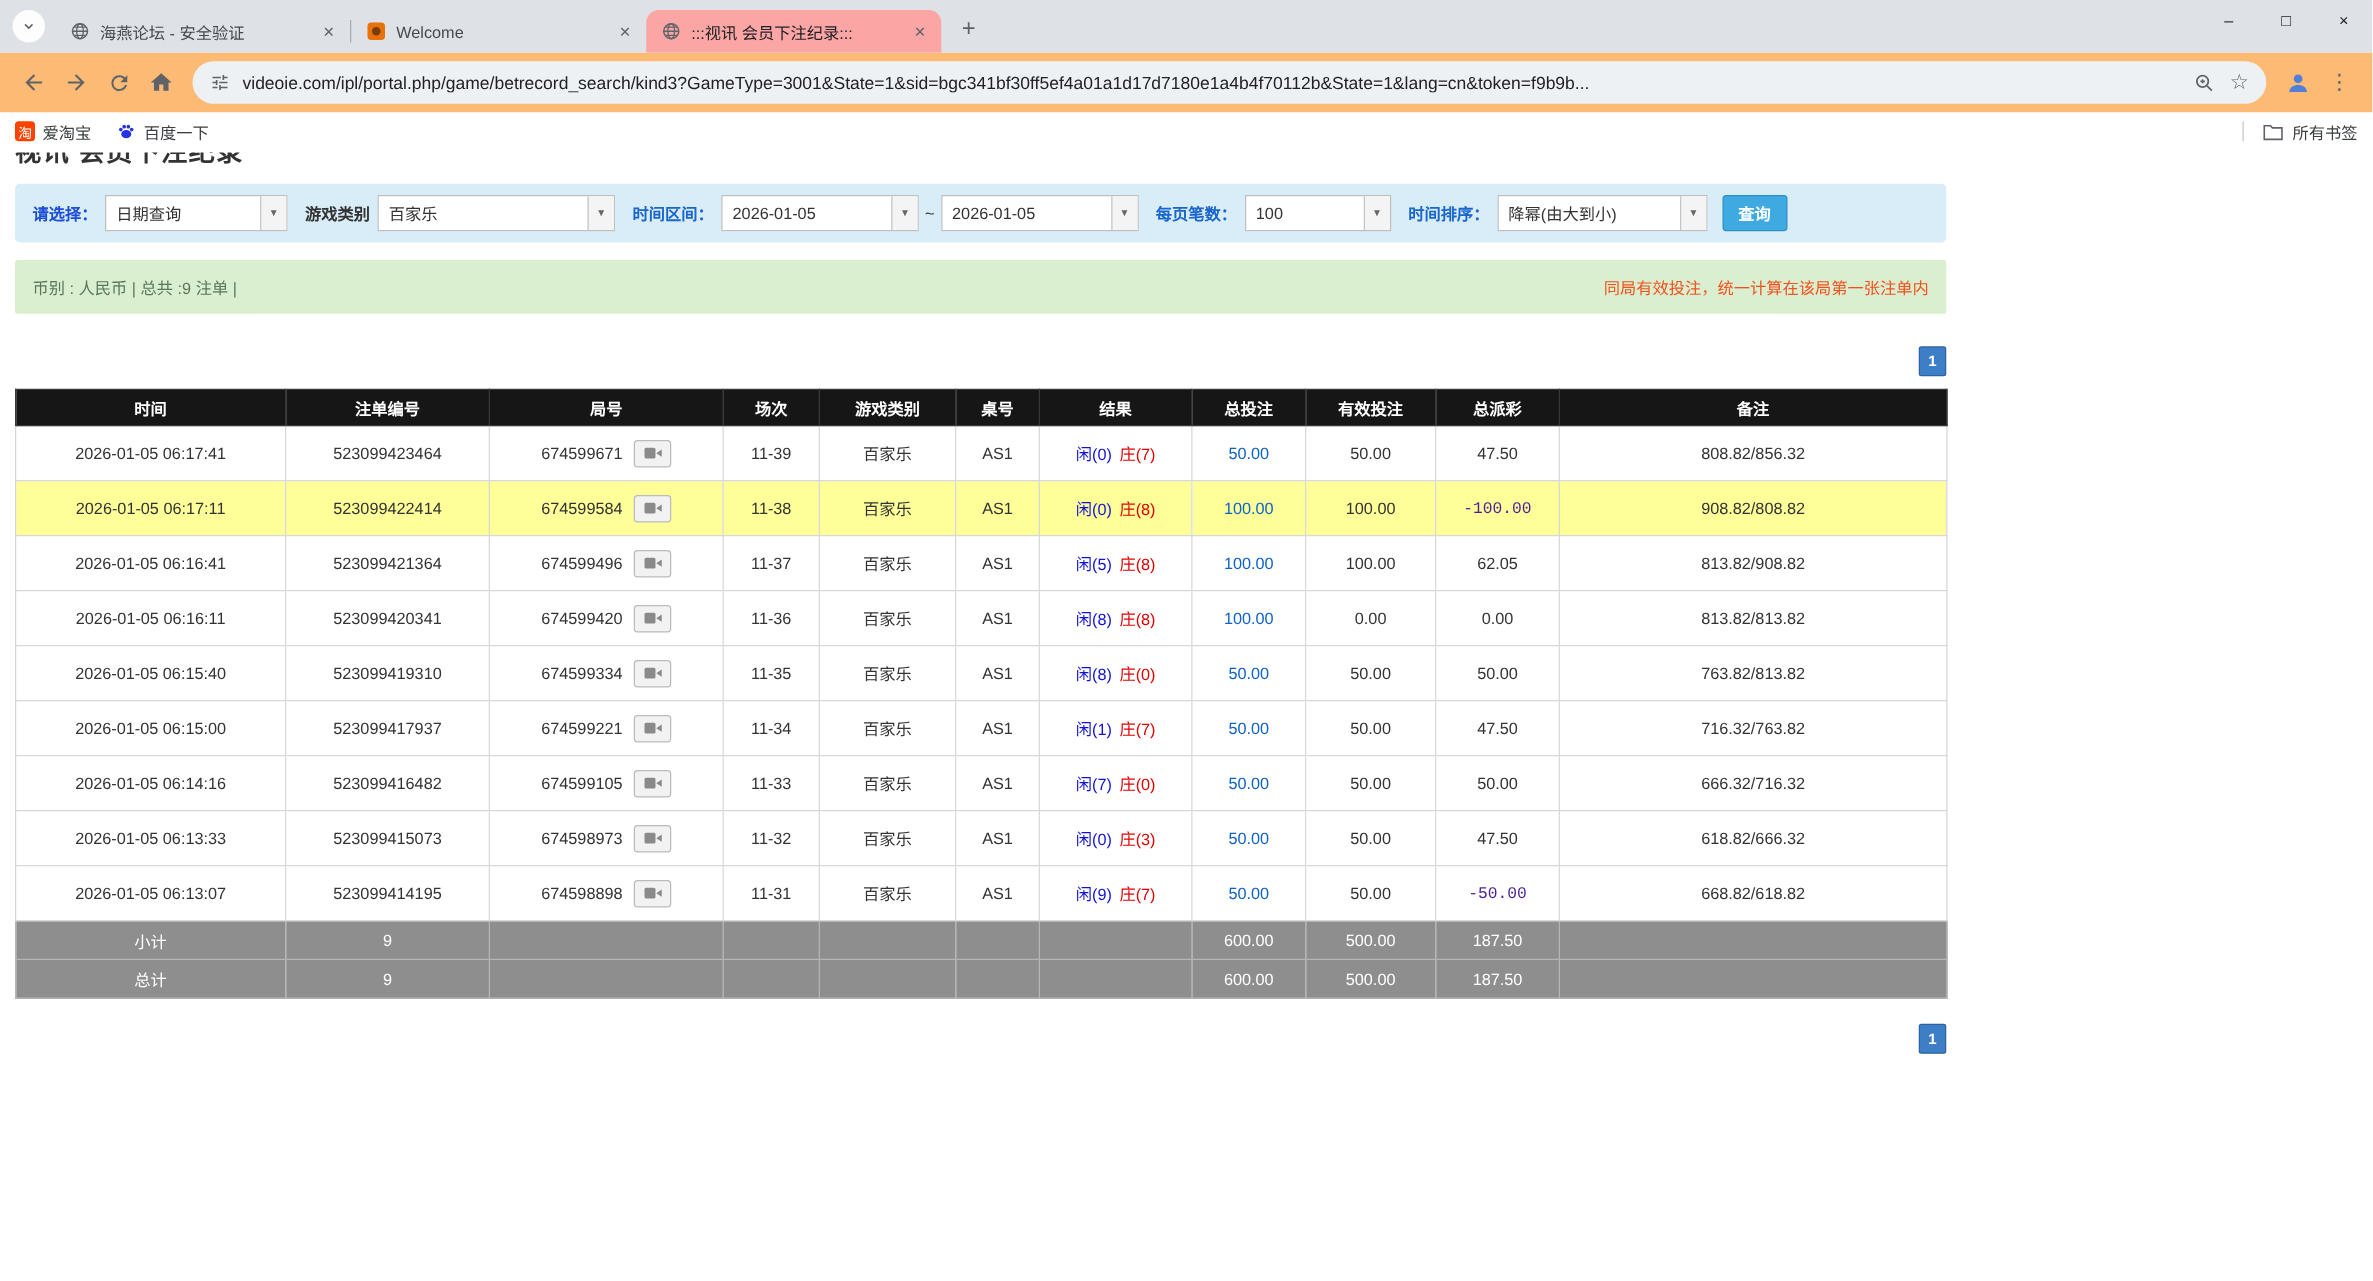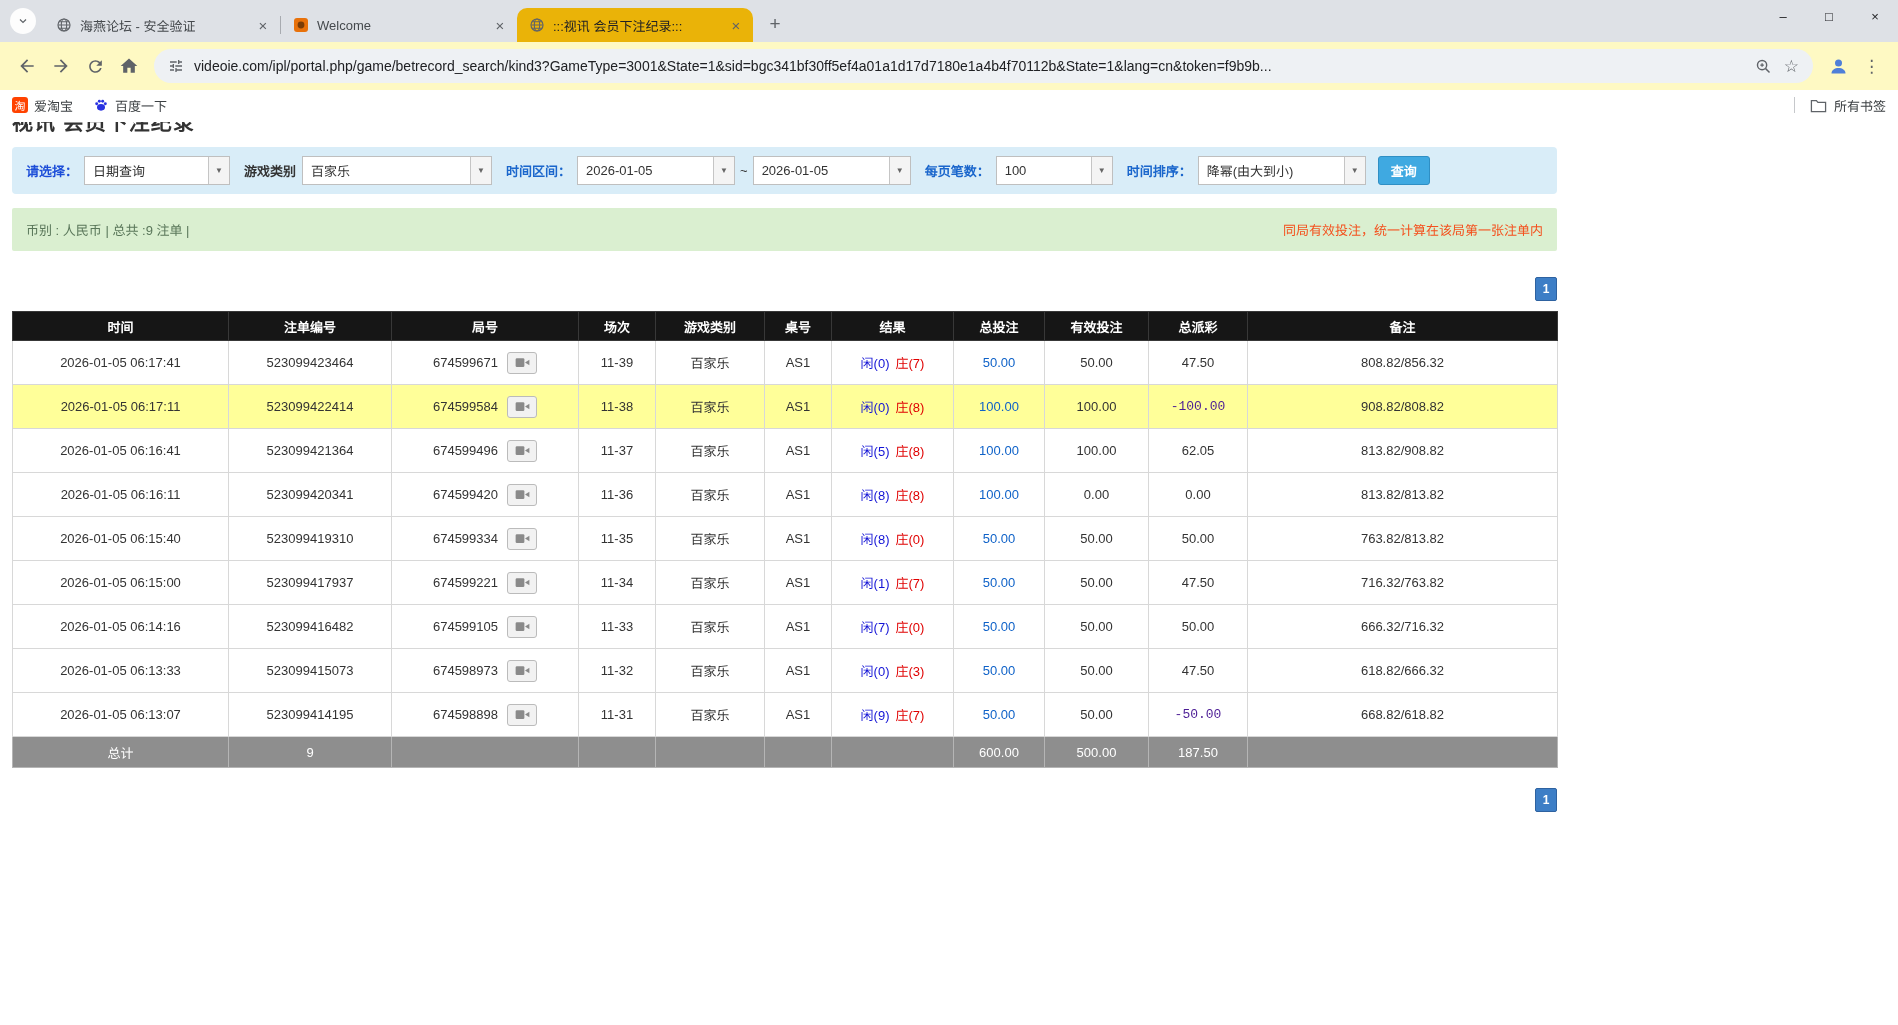--- a/index.html
+++ b/index.html
@@ -6,31 +6,31 @@
   html,body { background:#fff; font-family:"Liberation Sans","DejaVu Sans",sans-serif; }
   body { width:1898px; }
 
   
   .tabstrip { height:42px; background:#dee1e6; position:relative; display:flex; align-items:flex-end; }
   .tab-search-btn { position:absolute; left:10px; top:8px; width:26px; height:26px; border-radius:50%;
     background:#fdfdfd; display:flex; align-items:center; justify-content:center; }
   .tabs { display:flex; margin-left:44px; align-items:flex-end; }
   .tab { width:236px; height:34px; display:flex; align-items:center; gap:8px; padding:0 8px 0 12px;
     border-radius:10px 10px 0 0; font-size:13px; color:#45494d; position:relative; }
-  .tab.active { background:#eab308; color:#202124; }
+  .tab.active { background:#fca5a5; color:#202124; }
   .tab-sep { width:1px; height:18px; background:#a8abb0; margin-bottom:8px; }
   .tab-title { flex:1; white-space:nowrap; overflow:hidden; text-overflow:clip; }
   .tab-close { width:18px; height:18px; border-radius:50%; display:flex; align-items:center; justify-content:center;
     font-size:15px; color:#5f6368; flex:0 0 auto; }
   .new-tab-btn { width:28px; height:28px; margin:0 0 4px 8px; display:flex; align-items:center; justify-content:center;
     font-size:19px; color:#5f6368; border-radius:50%; }
   .win-controls { position:absolute; right:0; top:0; height:32px; display:flex; }
   .win-controls span { width:46px; display:flex; align-items:center; justify-content:center; font-size:13px; color:#202124; }
 
-  .toolbar { height:48px; background:#fef9c3; display:flex; align-items:center; padding:0 10px; }
+  .toolbar { height:48px; background:#fdba74; display:flex; align-items:center; padding:0 10px; }
   .nav-btn { width:34px; height:34px; border-radius:50%; display:flex; align-items:center; justify-content:center; flex:0 0 auto; }
   .urlbar { flex:1; height:34px; background:#eef1f4; border-radius:17px; display:flex; align-items:center;
     padding:0 14px; margin:0 8px; }
   .url-text { flex:1; font-size:14px; color:#202124; white-space:nowrap; overflow:hidden; }
   .url-icon { margin-left:12px; display:flex; align-items:center; color:#5f6368; font-size:16px; flex:0 0 auto; }
   .star-glyph { font-size:17px; color:#5f6368; }
   .menu-dots { font-size:17px; color:#5f6368; padding:0 8px; }
 
   .bookmarks-bar { height:30px; background:#fff; display:flex; align-items:center; padding:0 12px; font-size:13px; color:#3c4043; }
   .bm-item { display:flex; align-items:center; gap:6px; margin-right:20px; }
@@ -474,32 +474,45 @@
         <td>AS1</td>
         <td><span class="res-player">闲(9)</span><span class="res-banker">庄(7)</span></td>
         <td class="bet-link">50.00</td>
         <td>50.00</td>
         <td class="payout neg">-50.00</td>
         <td>668.82/618.82</td>
       </tr>
     </tbody>
     <tfoot>
       <tr>
-        <td>总计</td>
+        <td>小计</td>
         <td>9</td>
         <td></td>
         <td></td>
         <td></td>
         <td></td>
         <td></td>
         <td>600.00</td>
         <td>500.00</td>
         <td>187.50</td>
         <td></td>
       </tr>
+      <tr>
+        <td>总计</td>
+        <td>9</td>
+        <td></td>
+        <td></td>
+        <td></td>
+        <td></td>
+        <td></td>
+        <td>600.00</td>
+        <td>500.00</td>
+        <td>187.50</td>
+        <td></td>
+      </tr>
     </tfoot>
   </table>
 
   <div class="pager bottom">
     <span class="page-btn">1</span>
   </div>
 
 </div>
 
 </body></html>

